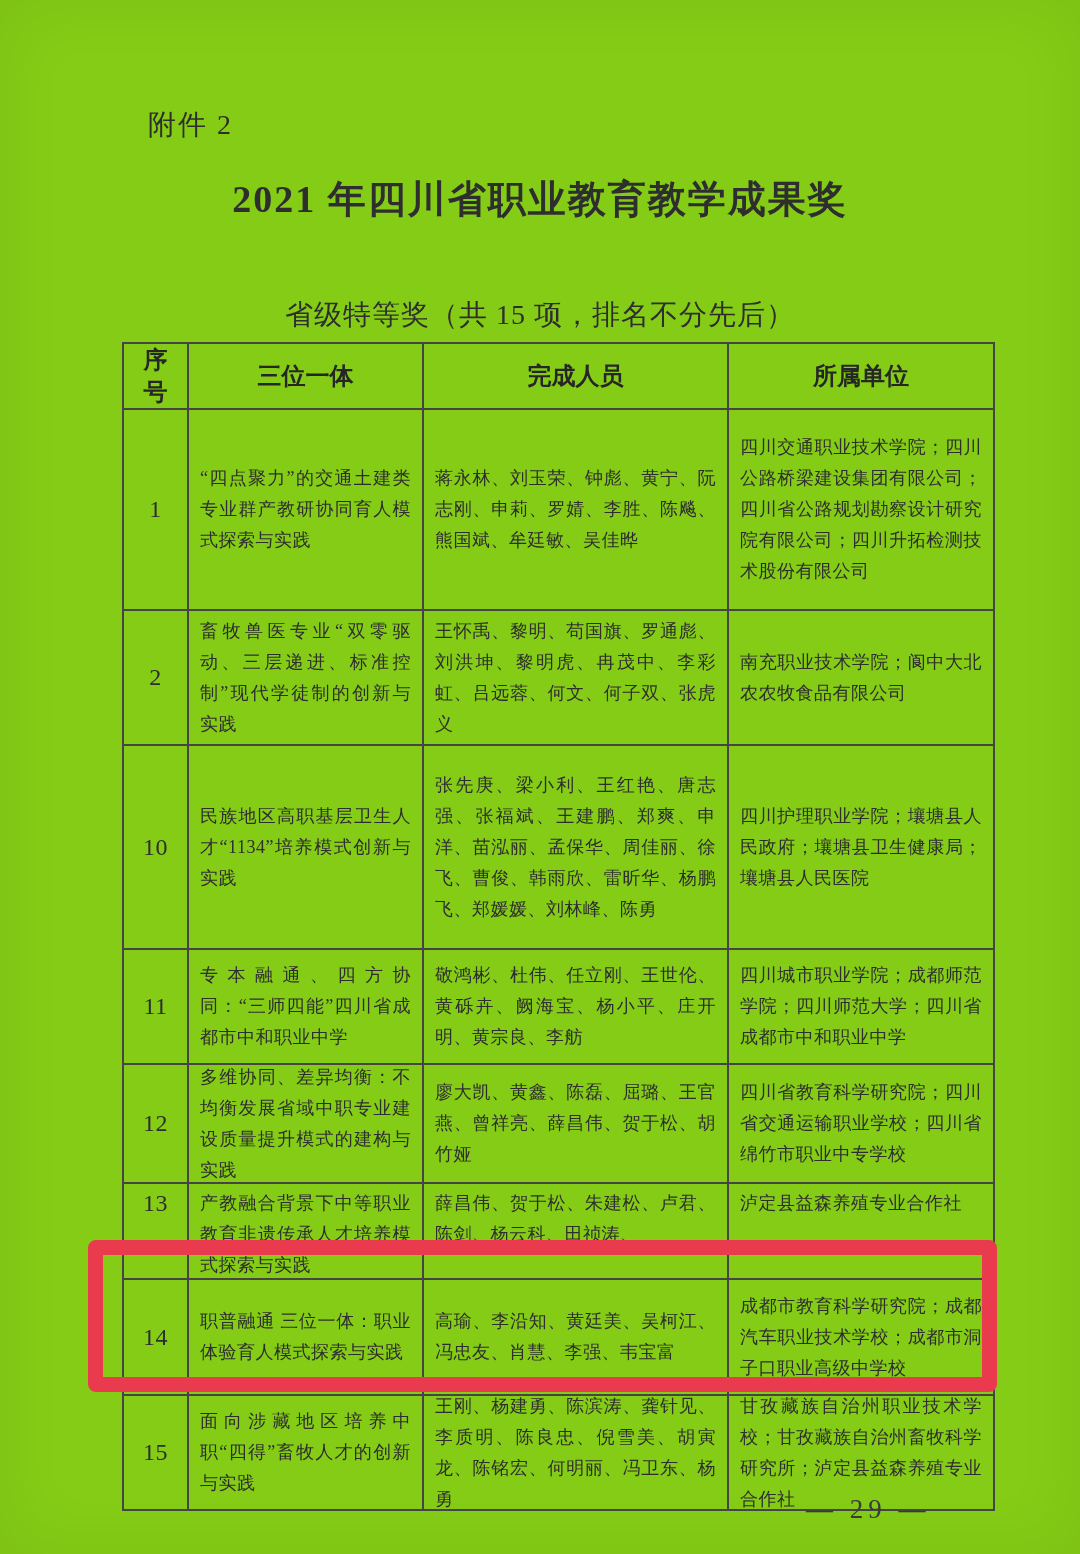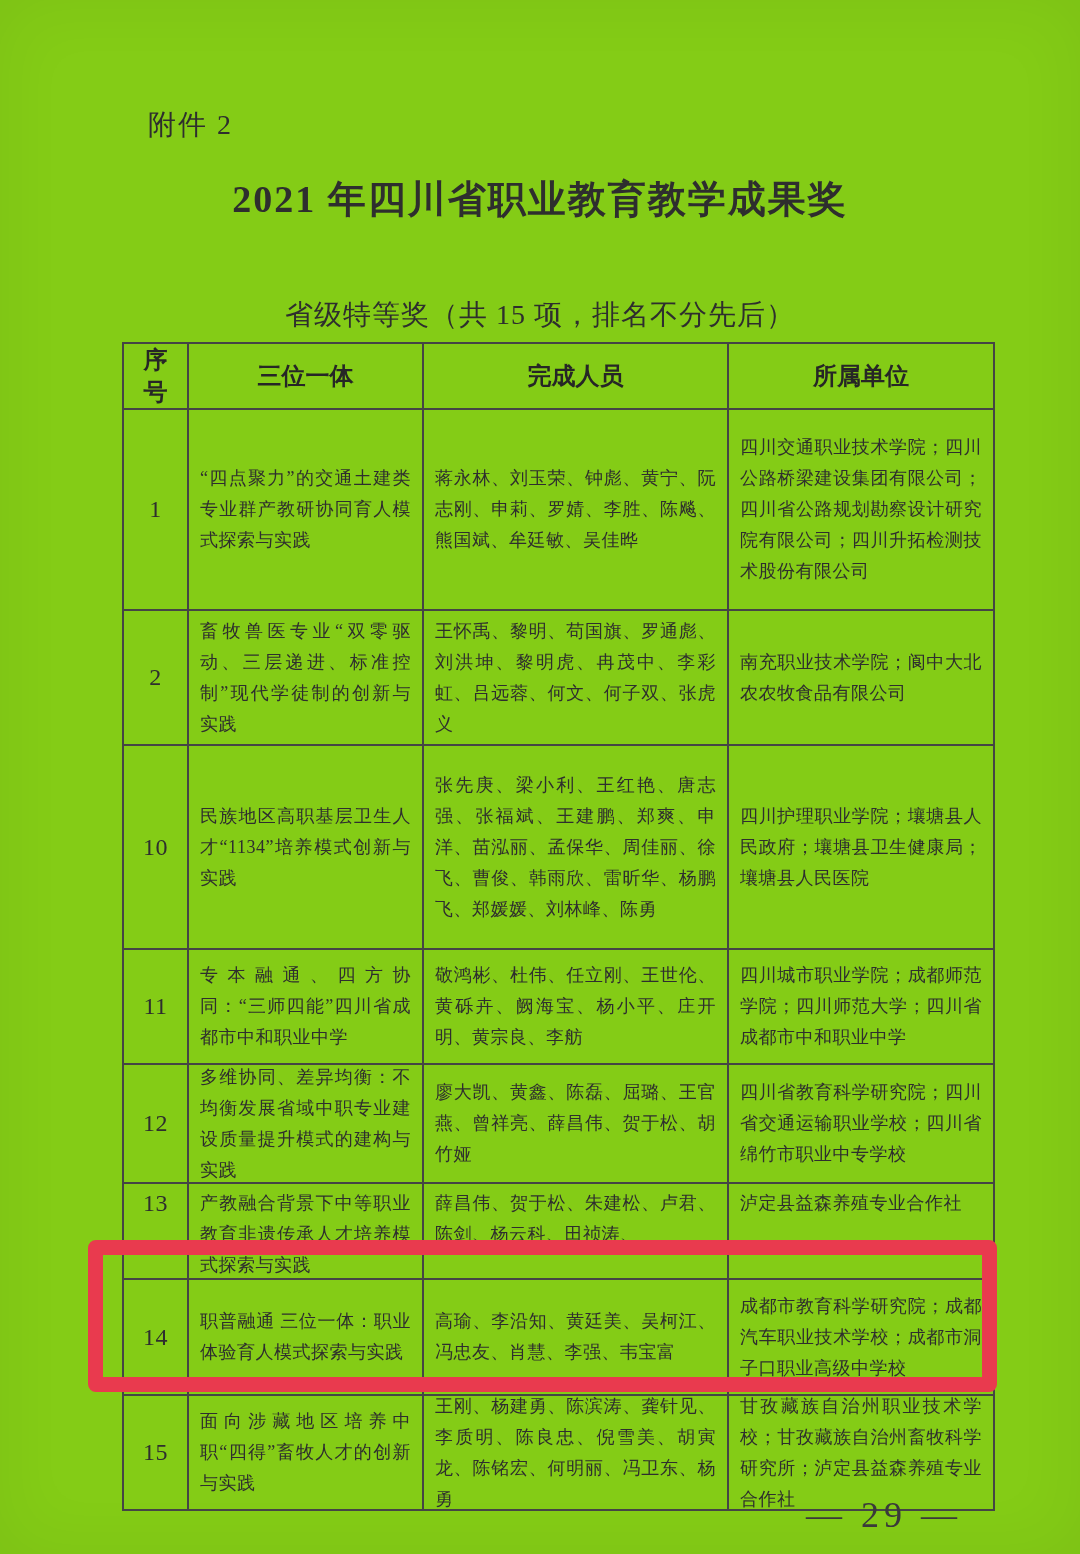--- a/index.html
+++ b/index.html
@@ -66,21 +66,21 @@
   tr.r6 .cw{height:114px;}
   tr.r7 .cw{height:113px;}
   .hlbox{
     position:absolute;left:88px;top:1240px;
     width:909px;height:152px;box-sizing:border-box;
     border:15px solid #e93a4e;border-radius:8px;
     pointer-events:none;
   }
   .pagenum{
     position:absolute;left:806px;top:1494px;
-    font-size:36px;letter-spacing:5px;color:#3a3a3a;
+    font-size:27px;letter-spacing:5px;color:#3a3a3a;
   }
 </style>
 </head>
 <body>
 
 <div class="page">
   <div class="attachment">附件 2</div>
   <h1 class="title1">2021 年四川省职业教育教学成果奖</h1>
   <div class="subtitle">省级特等奖（共 15 项，排名不分先后）</div>
 

